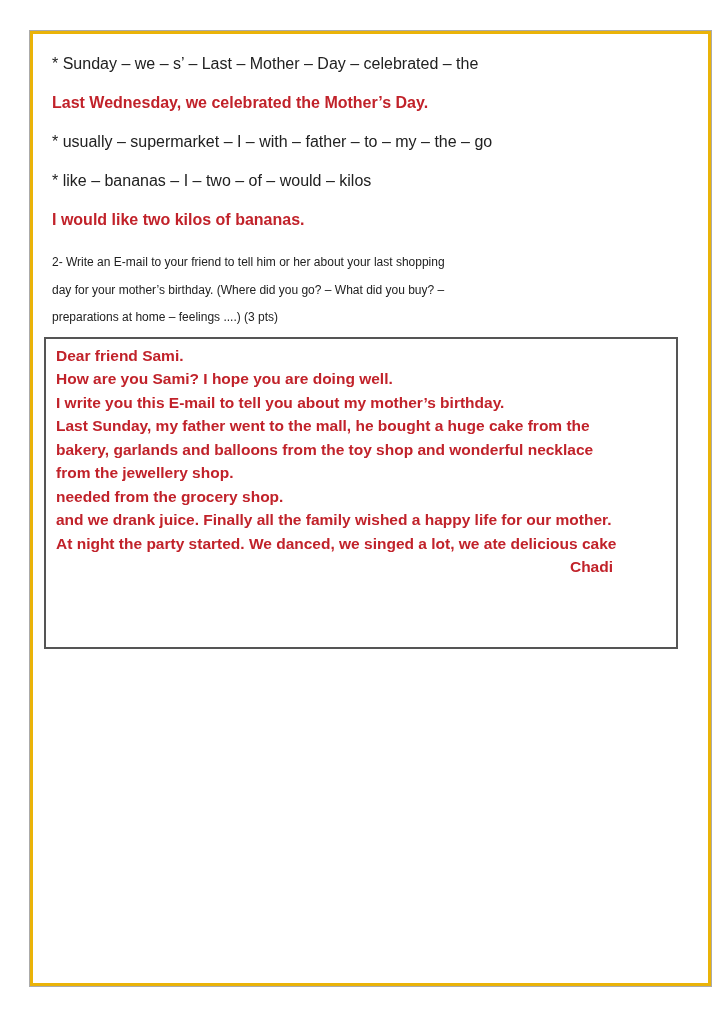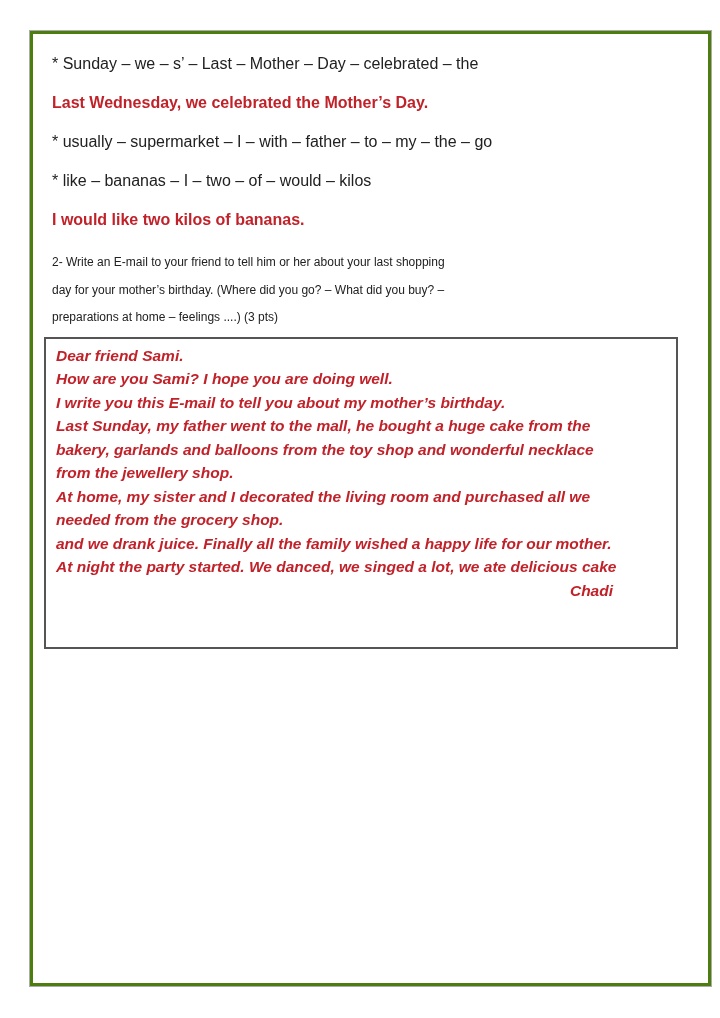--- a/index.html
+++ b/index.html
@@ -12,21 +12,21 @@
     position: relative;
     overflow: hidden;
   }
   .sheet {
     position: absolute;
     left: 30px;
     top: 31px;
     width: 681px;
     height: 955px;
     box-sizing: border-box;
-    border: 3px solid #4d7c0f;
+    border: 3px solid #eab308;
     outline: 1px solid #ababab;
     background: #ffffff;
     padding: 20px 18px 0 19px;
   }
   .line {
     font-size: 16px;
     line-height: 20px;
     margin: 0 0 19px 0;
     white-space: nowrap;
     color: var(--ink, #212121);
@@ -44,21 +44,20 @@
     color: var(--ink, #212121);
   }
   .email-box {
     box-sizing: border-box;
     width: 634px;
     height: 312px;
     margin: 5px 0 0 -8px;
     border: 2px solid #555555;
     padding: 5px 10px 0 10px;
     background: #ffffff;
-    font-style: italic;
   }
   .eline {
     font-size: 15.5px;
     line-height: 23.5px;
     font-weight: bold;
     color: var(--answer-red, #c1222a);
     white-space: nowrap;
   }
   .signature {
     text-align: right;
@@ -85,20 +84,19 @@
     <div class="qline">preparations at home – feelings ....) (3 pts)</div>
   </div>
 
   <div class="email-box">
     <div class="eline">Dear friend Sami.</div>
     <div class="eline">How are you Sami? I hope you are doing well.</div>
     <div class="eline">I write you this E-mail to tell you about my mother’s birthday.</div>
     <div class="eline">Last Sunday, my father went to the mall, he bought a huge cake from the</div>
     <div class="eline">bakery, garlands and balloons from the toy shop and wonderful necklace</div>
     <div class="eline">from the jewellery shop.</div>
-    <div class="eline">At home, my sister and I decorated the living room and purchased all we</div>
     <div class="eline">needed from the grocery shop.</div>
     <div class="eline">and we drank juice. Finally all the family wished a happy life for our mother.</div>
     <div class="eline">At night the party started. We danced, we singed a lot, we ate delicious cake</div>
     <div class="eline signature">Chadi</div>
   </div>
 
 </div>
 
 </body></html>

